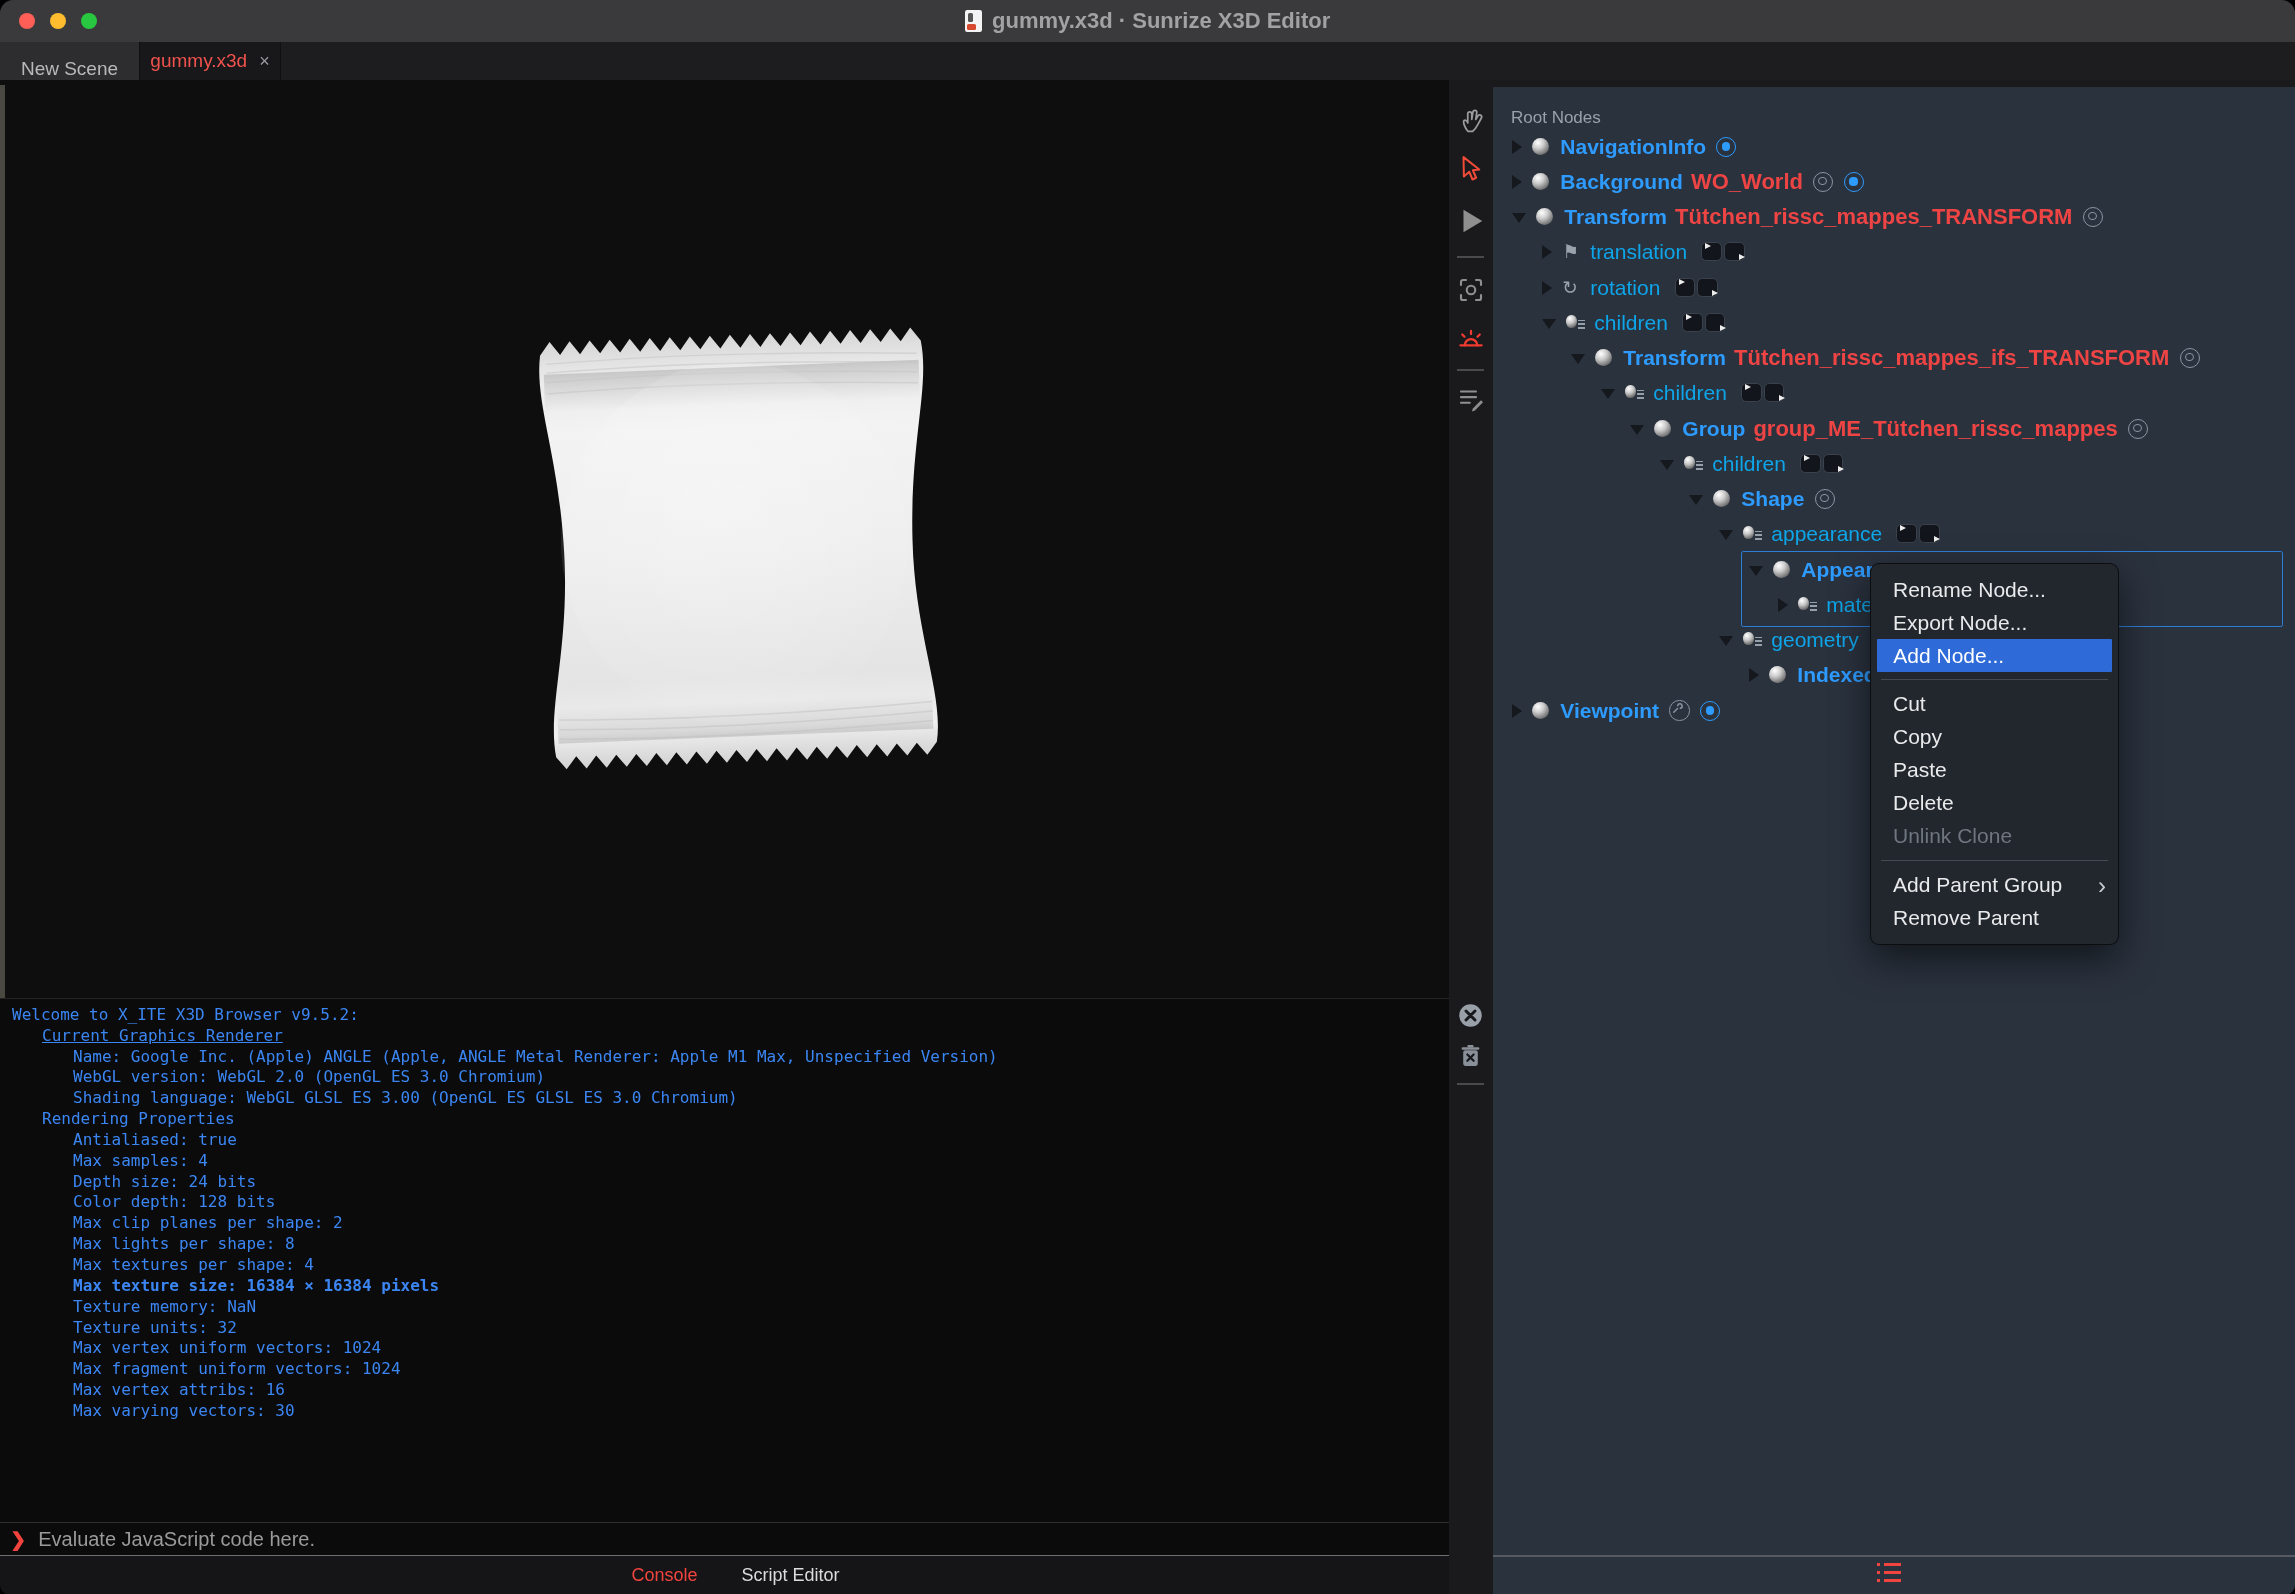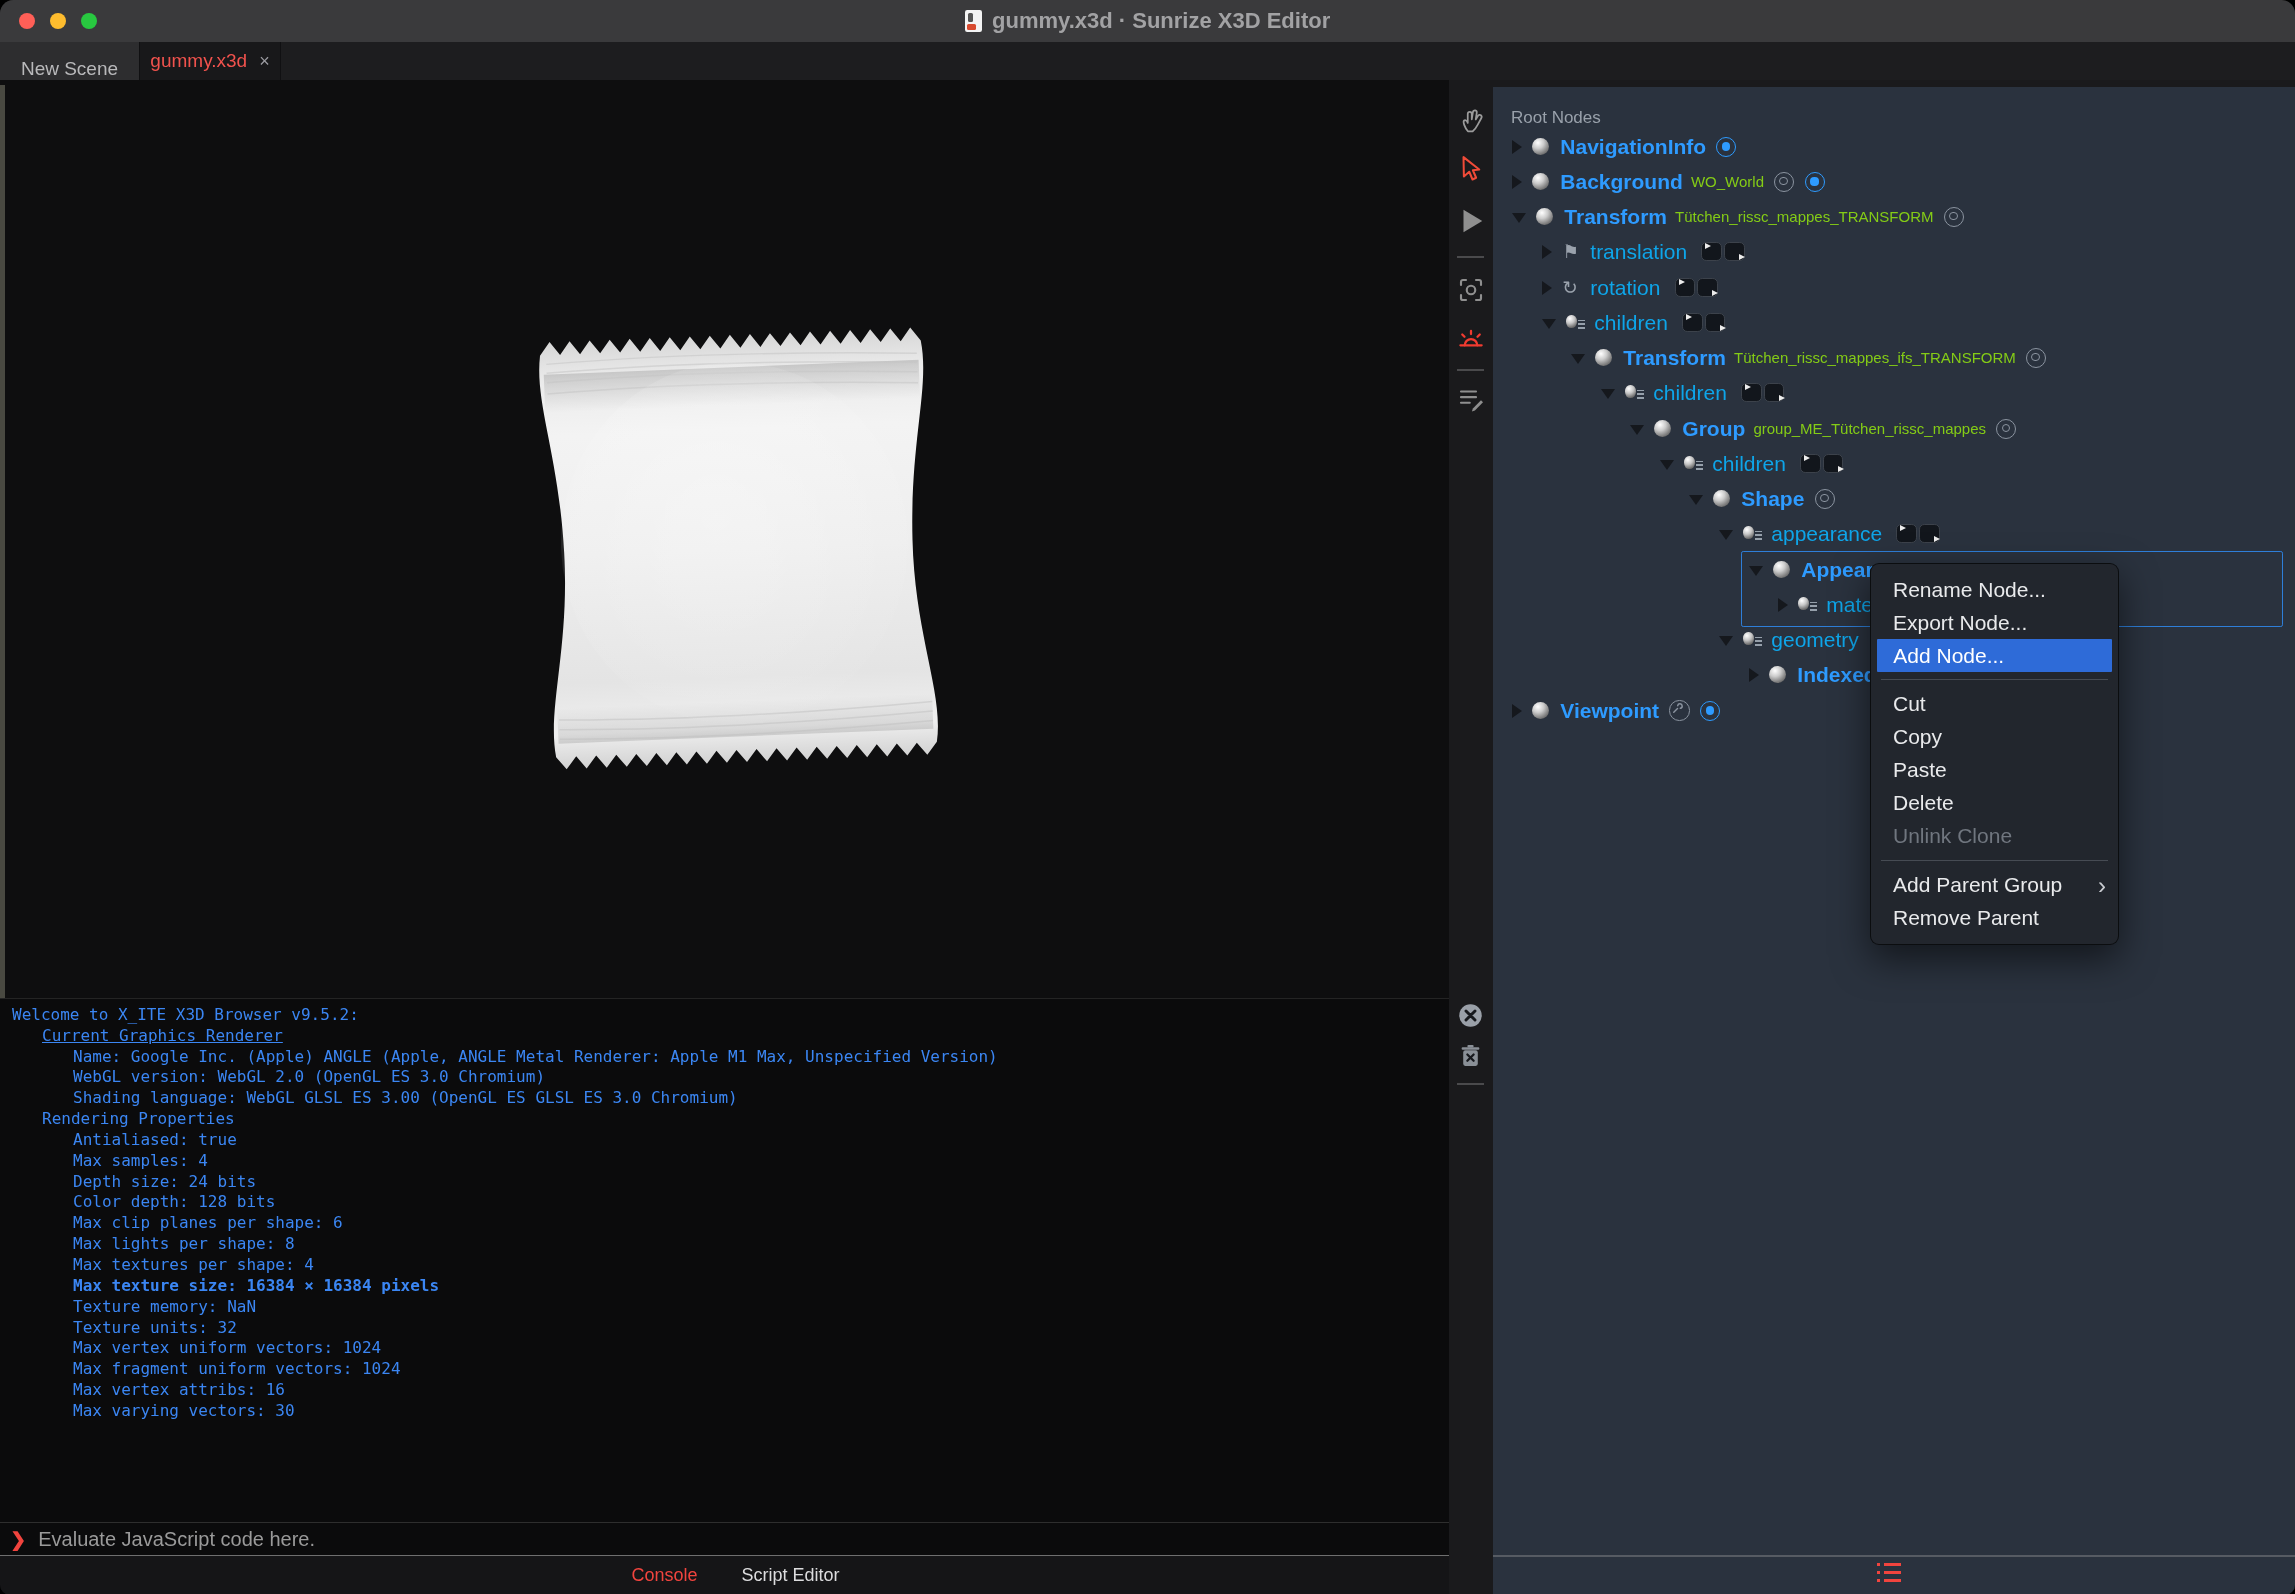--- a/index.html
+++ b/index.html
@@ -51,21 +51,21 @@
   .exp.c{border-width:7.4px 0 7.4px 10.3px;border-color:transparent transparent transparent #15181d;}
   .exp.e{border-width:10.3px 7.4px 0 7.4px;border-color:#15181d transparent transparent transparent;margin-top:3px;}
   .ball{width:17px;height:17px;border-radius:50%;flex:none;margin-right:11px;
         background:radial-gradient(circle at 35% 28%,#ffffff,#cccccc 35%,#808080 68%,#3a3a3a 100%);}
   .fico{position:relative;width:19px;height:19px;flex:none;margin-right:9px;}
   .fball{position:absolute;left:0;top:2.2px;width:10.3px;height:12.6px;border-radius:50%;
          background:radial-gradient(circle at 35% 28%,#ffffff,#c5c5c5 40%,#6f6f6f 75%,#333 100%);}
   .flines span{position:absolute;left:12px;width:6.7px;height:1.8px;background:#96a0ab;}
   .fglyph{color:#9aa2ac;font-size:18.5px;font-family:"DejaVu Sans",sans-serif;line-height:19px;}
   .ntype{color:#2e9bff;font-weight:700;font-size:21px;}
-  .ndef{color:#84cc16;font-size:15px;margin-left:8.1px;font-weight:400;}
+  .ndef{color:#ef4444;font-size:22px;margin-left:8.1px;font-weight:700;}
   .fname{color:#0ea5e9;font-size:21px;}
   .routes{display:flex;margin-left:12px;}
   .rb{position:relative;width:18.5px;height:16.3px;background:#12161c;border:1.5px solid #3c424b;border-radius:5.2px;margin-left:2.2px;}
   .rb::after{content:"";position:absolute;border:3.7px solid transparent;border-left:6px solid #ececec;}
   .rb.r1::after{left:3px;top:0px;}
   .rb.r2::after{right:-4.4px;bottom:0px;}
   .icon-vis{position:relative;width:18px;height:18px;border:1.8px solid #8b94a0;border-radius:50%;margin-left:10.3px;flex:none;}
   .icon-vis::after{content:"";position:absolute;left:50%;top:50%;width:6.7px;height:6.7px;margin:-4.8px 0 0 -4.8px;border:1.5px solid #8b94a0;border-radius:50%;}
   .icon-bind{position:relative;width:18px;height:18px;border:1.8px solid #2e9bff;border-radius:50%;margin-left:10.3px;flex:none;}
   .icon-bind::after{content:"";position:absolute;left:50%;top:50%;width:8.1px;height:8.1px;margin:-4.1px 0 0 -4.1px;background:#2e9bff;border-radius:50%;}
@@ -161,21 +161,21 @@
         <div class="cline" style="left: 12px; top: 6px;">Welcome to X_ITE X3D Browser v9.5.2:</div>
         <div class="cline" style="left: 42px; top: 27px; text-decoration: underline;">Current Graphics Renderer</div>
         <div class="cline" style="left: 73px; top: 48px;">Name: Google Inc. (Apple) ANGLE (Apple, ANGLE Metal Renderer: Apple M1 Max, Unspecified Version)</div>
         <div class="cline" style="left: 73px; top: 68px;">WebGL version: WebGL 2.0 (OpenGL ES 3.0 Chromium)</div>
         <div class="cline" style="left: 73px; top: 89px;">Shading language: WebGL GLSL ES 3.00 (OpenGL ES GLSL ES 3.0 Chromium)</div>
         <div class="cline" style="left: 42px; top: 110px;">Rendering Properties</div>
         <div class="cline" style="left: 73px; top: 131px;">Antialiased: true</div>
         <div class="cline" style="left: 73px; top: 152px;">Max samples: 4</div>
         <div class="cline" style="left: 73px; top: 173px;">Depth size: 24 bits</div>
         <div class="cline" style="left: 73px; top: 193px;">Color depth: 128 bits</div>
-        <div class="cline" style="left: 73px; top: 214px;">Max clip planes per shape: 6</div>
+        <div class="cline" style="left: 73px; top: 214px;">Max clip planes per shape: 2</div>
         <div class="cline" style="left: 73px; top: 235px;">Max lights per shape: 8</div>
         <div class="cline" style="left: 73px; top: 256px;">Max textures per shape: 4</div>
         <div class="cline" style="left: 73px; top: 277px; font-weight: bold;">Max texture size: 16384 × 16384 pixels</div>
         <div class="cline" style="left: 73px; top: 298px;">Texture memory: NaN</div>
         <div class="cline" style="left: 73px; top: 319px;">Texture units: 32</div>
         <div class="cline" style="left: 73px; top: 339px;">Max vertex uniform vectors: 1024</div>
         <div class="cline" style="left: 73px; top: 360px;">Max fragment uniform vectors: 1024</div>
         <div class="cline" style="left: 73px; top: 381px;">Max vertex attribs: 16</div>
         <div class="cline" style="left: 73px; top: 402px;">Max varying vectors: 30</div>
       </div>

